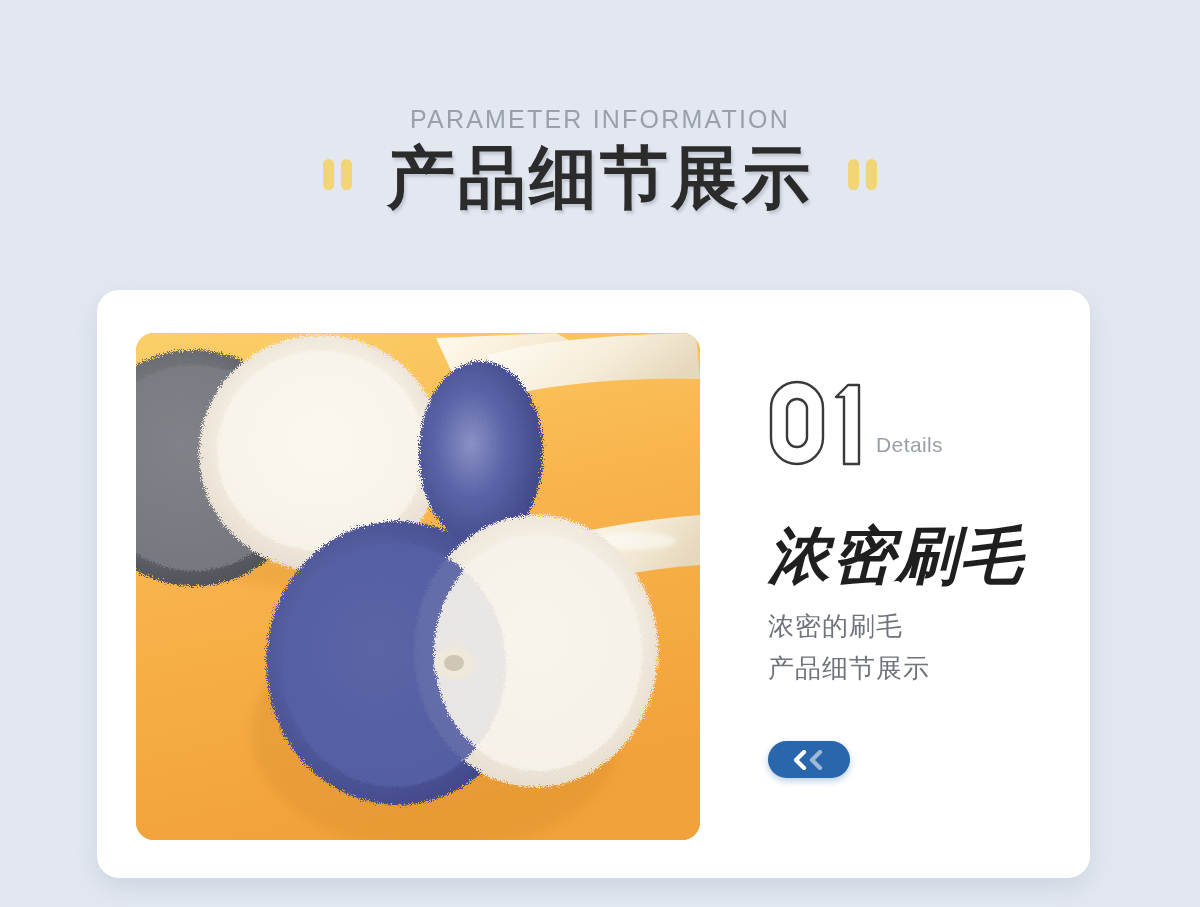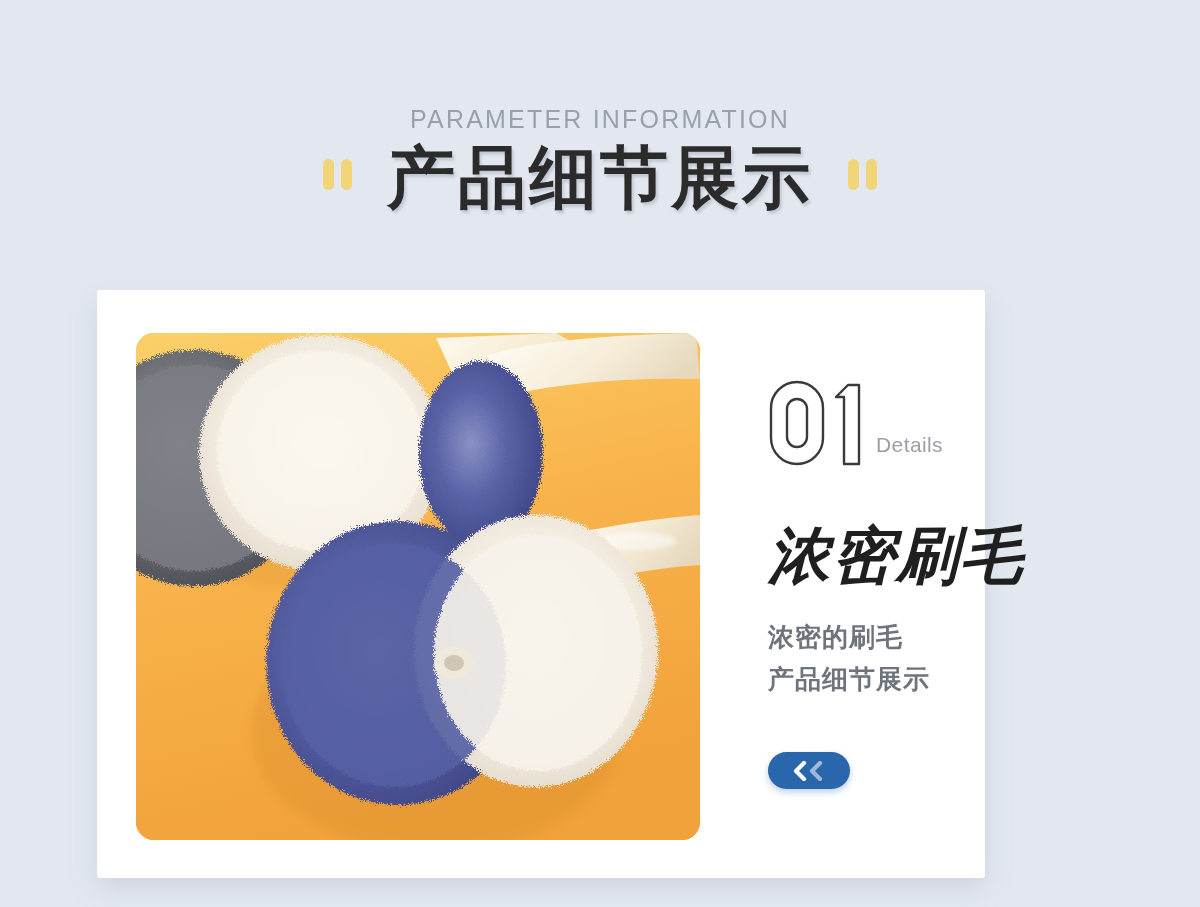--- a/index.html
+++ b/index.html
@@ -45,23 +45,23 @@
     border-radius:6px;
     background:#f2d576;
   }
   .quote.left { margin-bottom:6px; }
   .quote.right { margin-bottom:6px; }
 
   
   .card {
     position:absolute;
     left:97px; top:290px;
-    width:888px; height:588px;
+    width:993px; height:588px;
     background:#ffffff;
-    border-radius:3px;
+    border-radius:22px;
     box-shadow:0 10px 26px rgba(150,163,183,.28);
   }
 
   
   .photo {
     position:absolute;
     left:39px; top:43px;
     width:564px; height:507px;
     border-radius:18px;
     overflow:hidden;
@@ -91,26 +91,26 @@
     font-size:62px;
     font-weight:700;
     color:#1f1f1f;
     letter-spacing:2px;
     line-height:1.05;
     white-space:nowrap;
     font-style:italic;
   }
 
   .subtext {
-    margin-top:28px;
+    margin-top:17px;
     font-size:26px;
     color:#6f747c;
     line-height:1.62;
     letter-spacing:1px;
-    font-weight:700;
+    font-weight:400;
   }
   .subtext div { white-space:nowrap; }
 
   .arrow-btn {
     margin-top:52px;
     width:82px; height:37px;
     border-radius:19px;
     background:#2a66ab;
     display:flex; align-items:center; justify-content:center;
     gap:2px;

